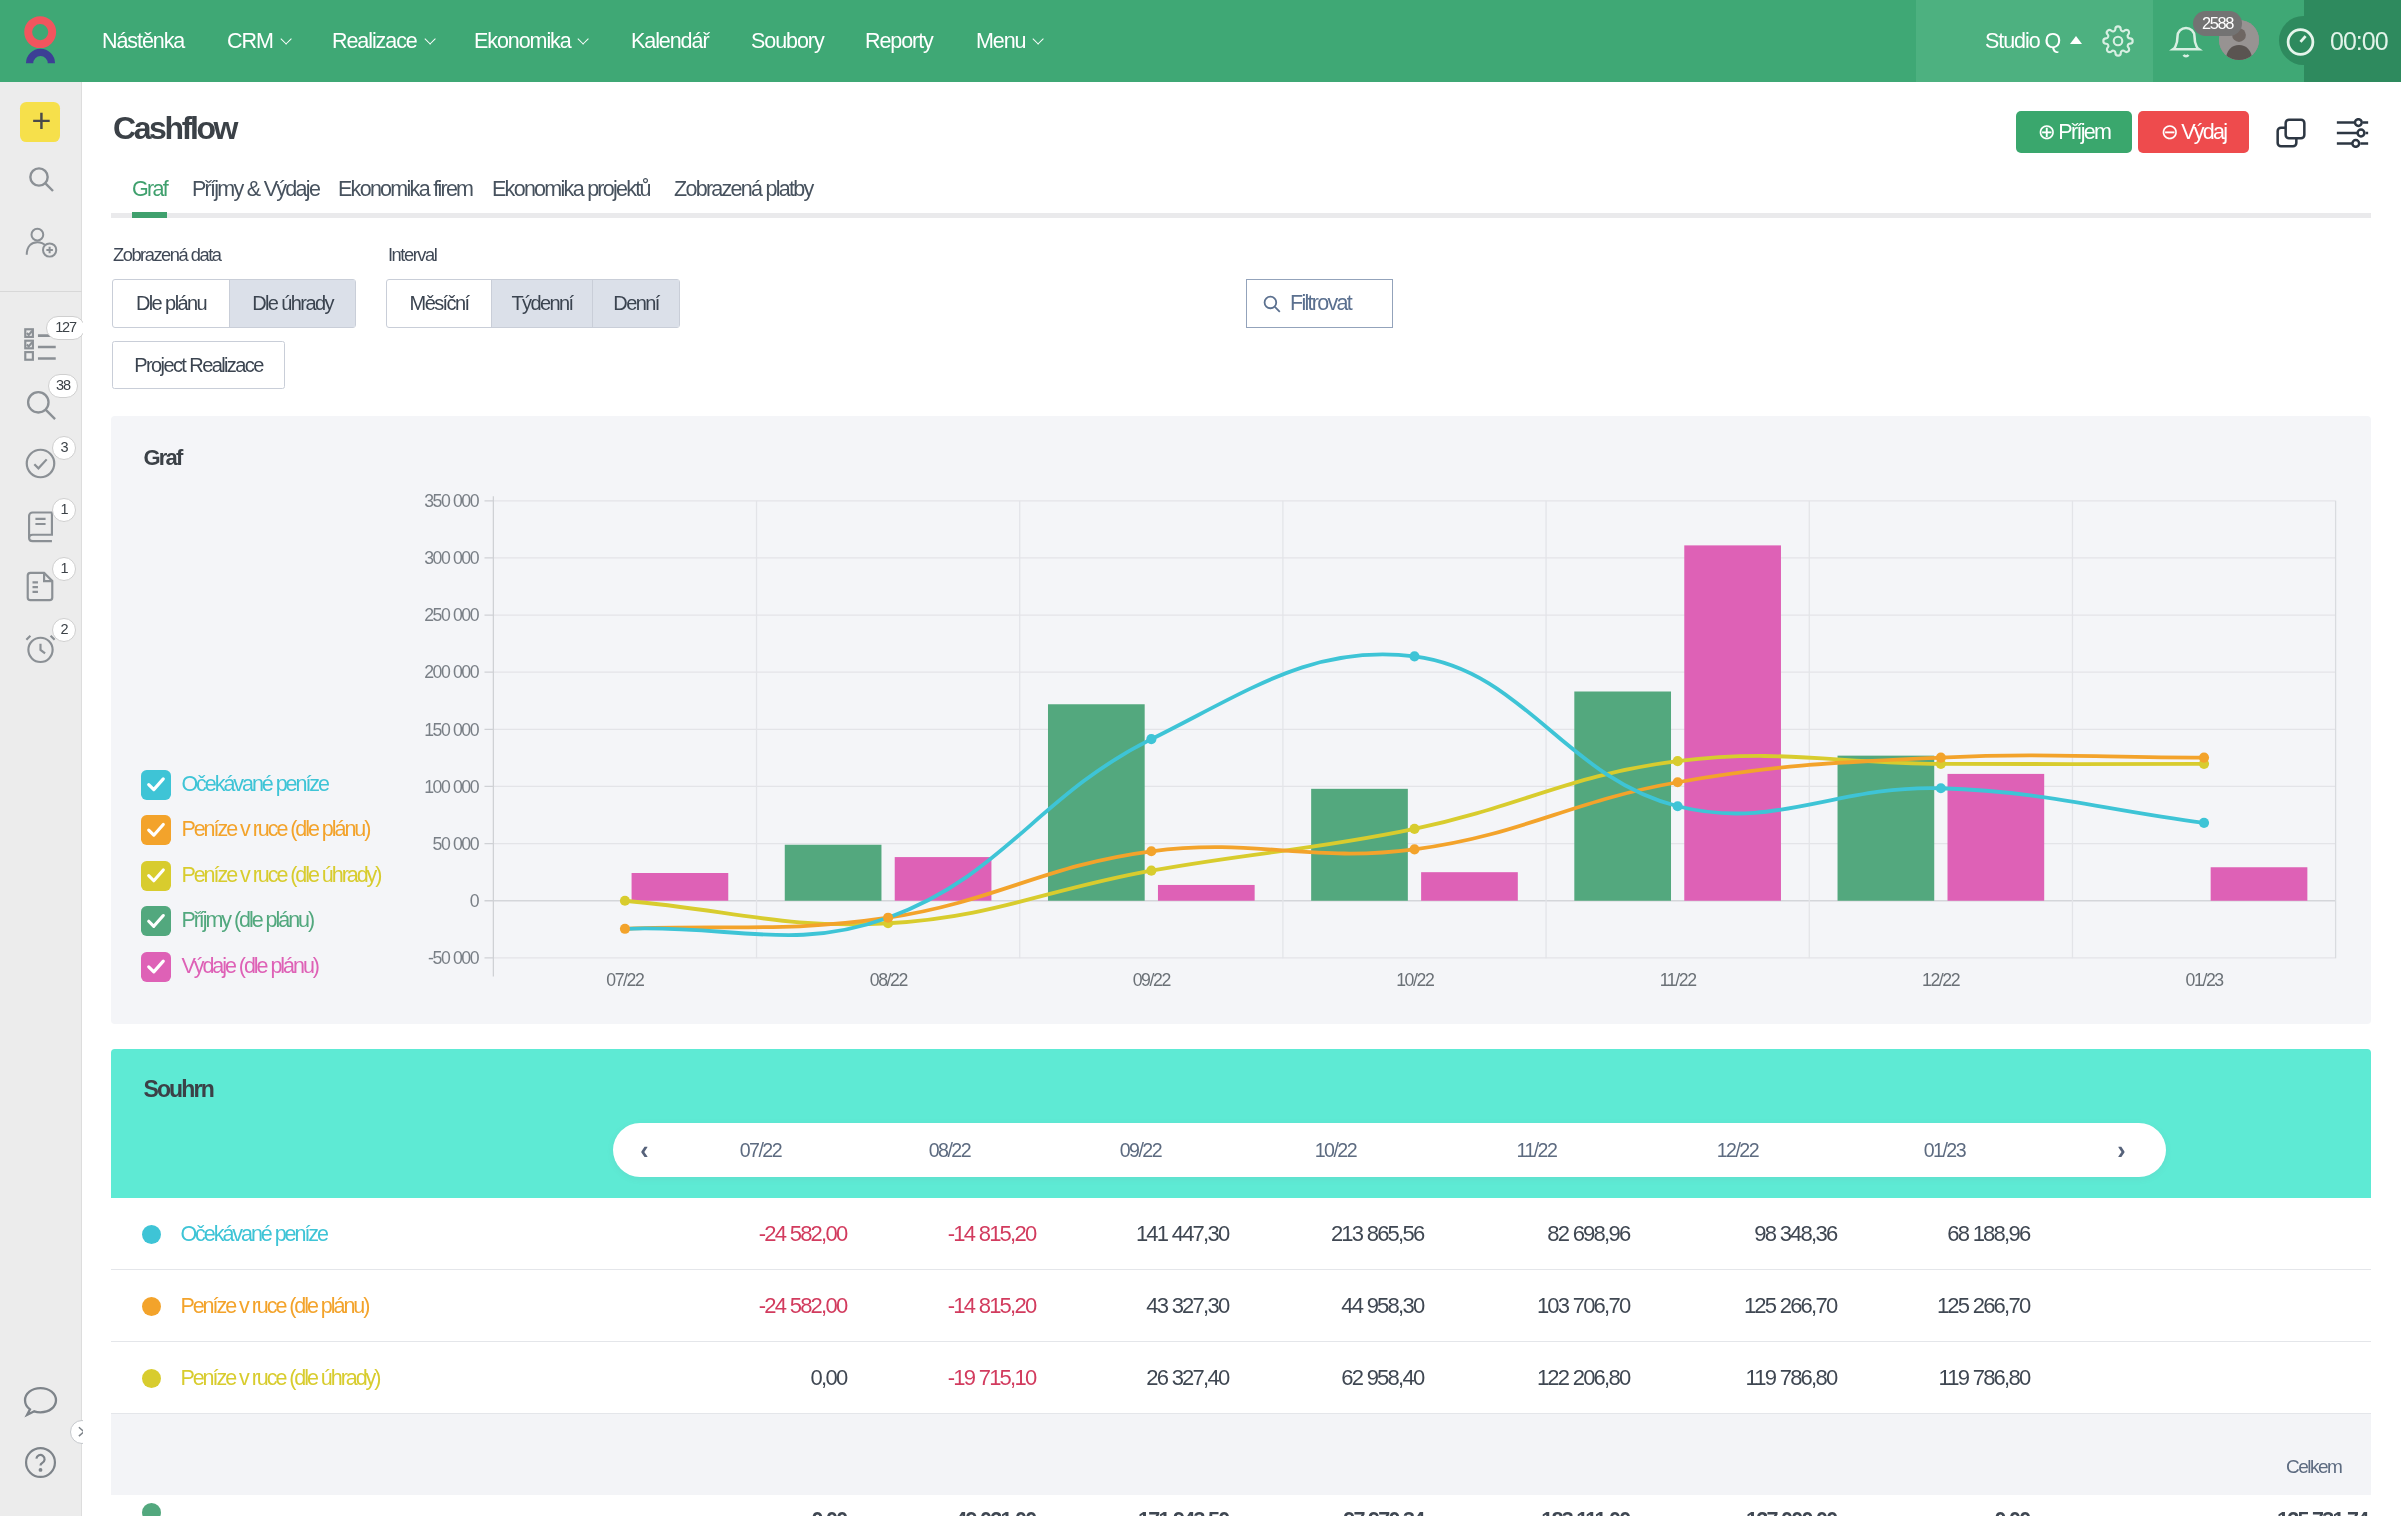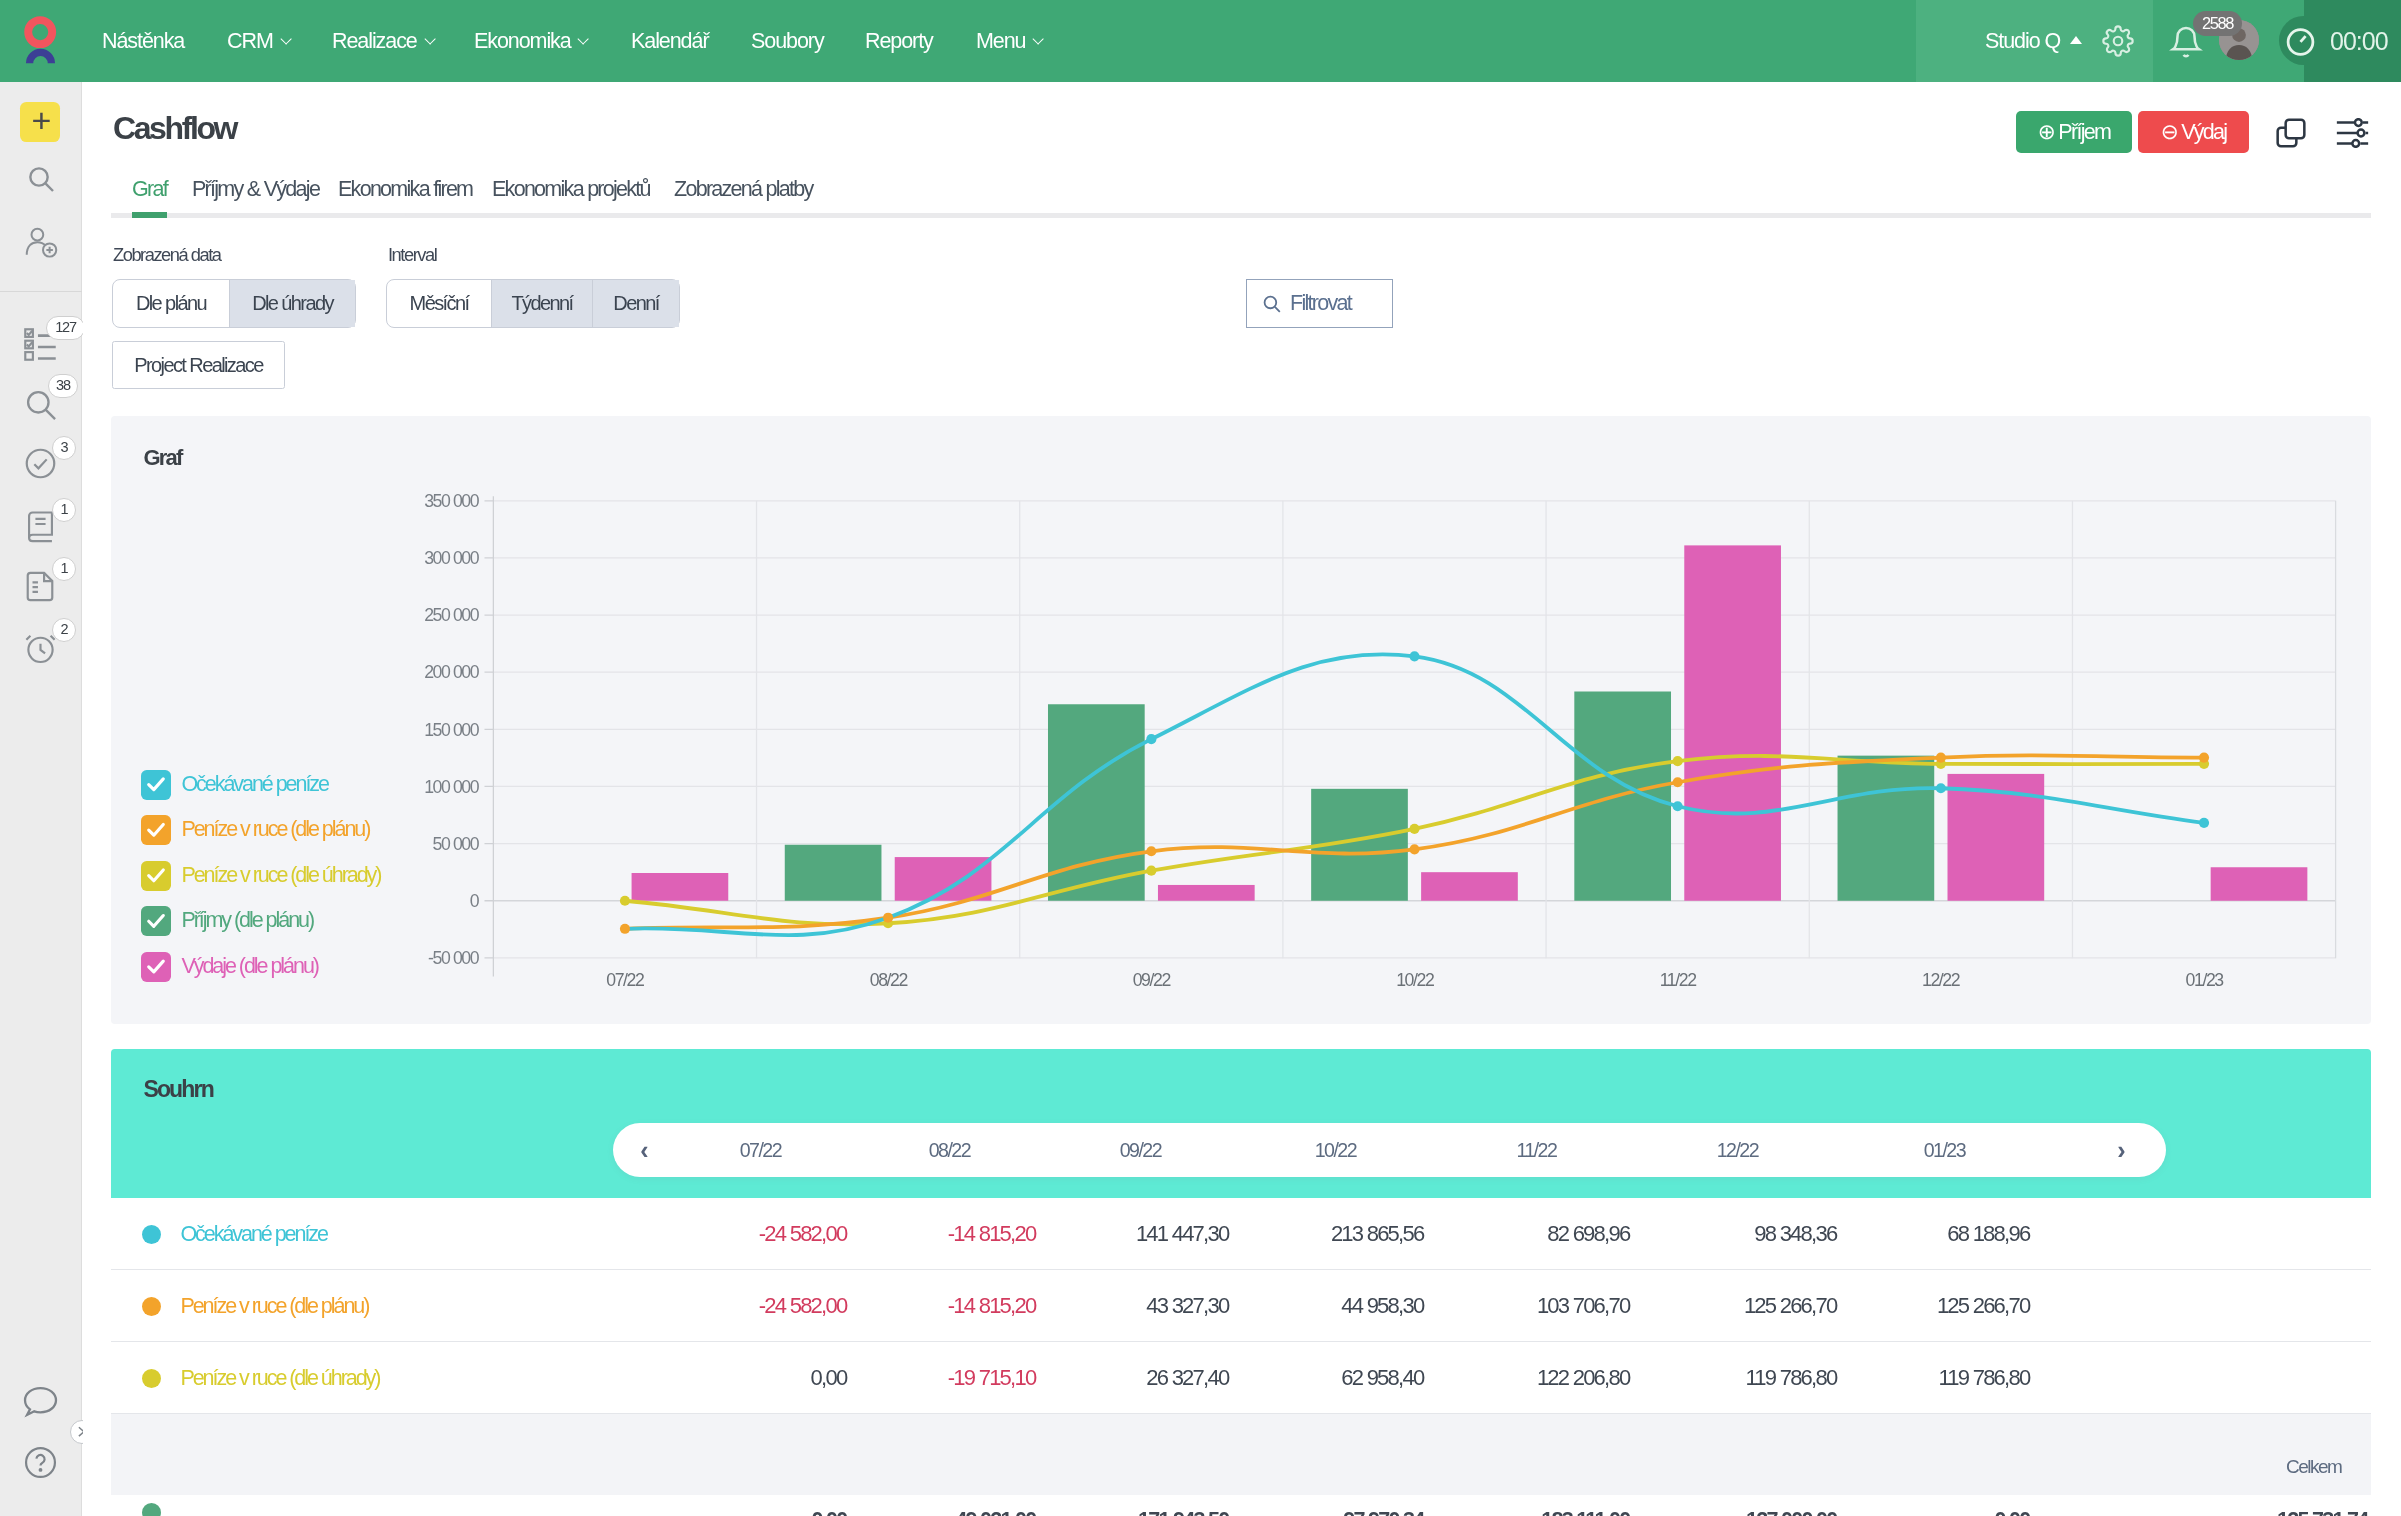--- a/index.html
+++ b/index.html
@@ -18,21 +18,21 @@
 #side { position:absolute; top:82px; left:0; width:82px; height:1435px; background:#ececec; border-right:0.6px solid #dddddd; }
 #plusbtn { position:absolute; left:20px; top:20px; width:40px; height:40px; background:#f6e04b; border-radius:6.3px; color:#4a4a4a; font-size:34px; font-weight:300; text-align:center; line-height:37px; }
 .badge { position:absolute; background:#fff; border:1.3px solid #cfcfcf; border-radius:12.6px; color:#3c4248; font-size:14.5px; text-align:center; }
 
 #content { position:absolute; left:83px; top:82px; width:2319px; height:1435px; background:#fff; }
 h1 { position:absolute; left:30px; top:28px; font-size:32px; color:#3b4147; font-weight:bold; letter-spacing:-0.075em; }
 .tab { position:absolute; top:95px; font-size:21.5px; color:#47525e; white-space:nowrap; }
 #tabline { position:absolute; left:28.4px; top:131px; width:2260px; height:5px; background:#eaeaec; }
 #tabgreen { position:absolute; left:49px; top:130px; width:35px; height:6.3px; background:#3fa06d; }
 .flabel { position:absolute; font-size:18.3px; color:#3f4856; }
-.seggroup { position:absolute; top:197px; height:49px; display:flex; border:0.6px solid #c9ced8; border-radius:8px; background:#fff; }
+.seggroup { position:absolute; top:197px; height:49px; display:flex; border:0.6px solid #c9ced8; border-radius:3px; background:#fff; }
 .seg { height:47px; line-height:47px; font-size:20px; color:#3b4450; text-align:center; }
 .seg.sel { background:#dbe0e9; }
 .seg + .seg { border-left:0.6px solid #c9ced8; }
 .btnlike { position:absolute; border:0.6px solid #c9ced8; border-radius:2.5px; background:#fff; font-size:20px; color:#3b4450; }
 
 #chartcard { position:absolute; left:28.4px; top:334px; width:2260px; height:608px; background:#f4f5f8; border-radius:3.8px; }
 #chartcard h2 { position:absolute; left:32px; top:29px; font-size:22px; color:#3b4147; }
 .leg { position:absolute; left:30px; width:30px; height:30px; border-radius:5.7px; }
 .legtxt { position:absolute; left:70px; font-size:21.5px; letter-spacing:-0.095em; }
 #sumcard { position:absolute; left:28.4px; top:967px; width:2260px; height:468px; background:#5eead4; border-radius:3.8px 3.8px 0 0; }

